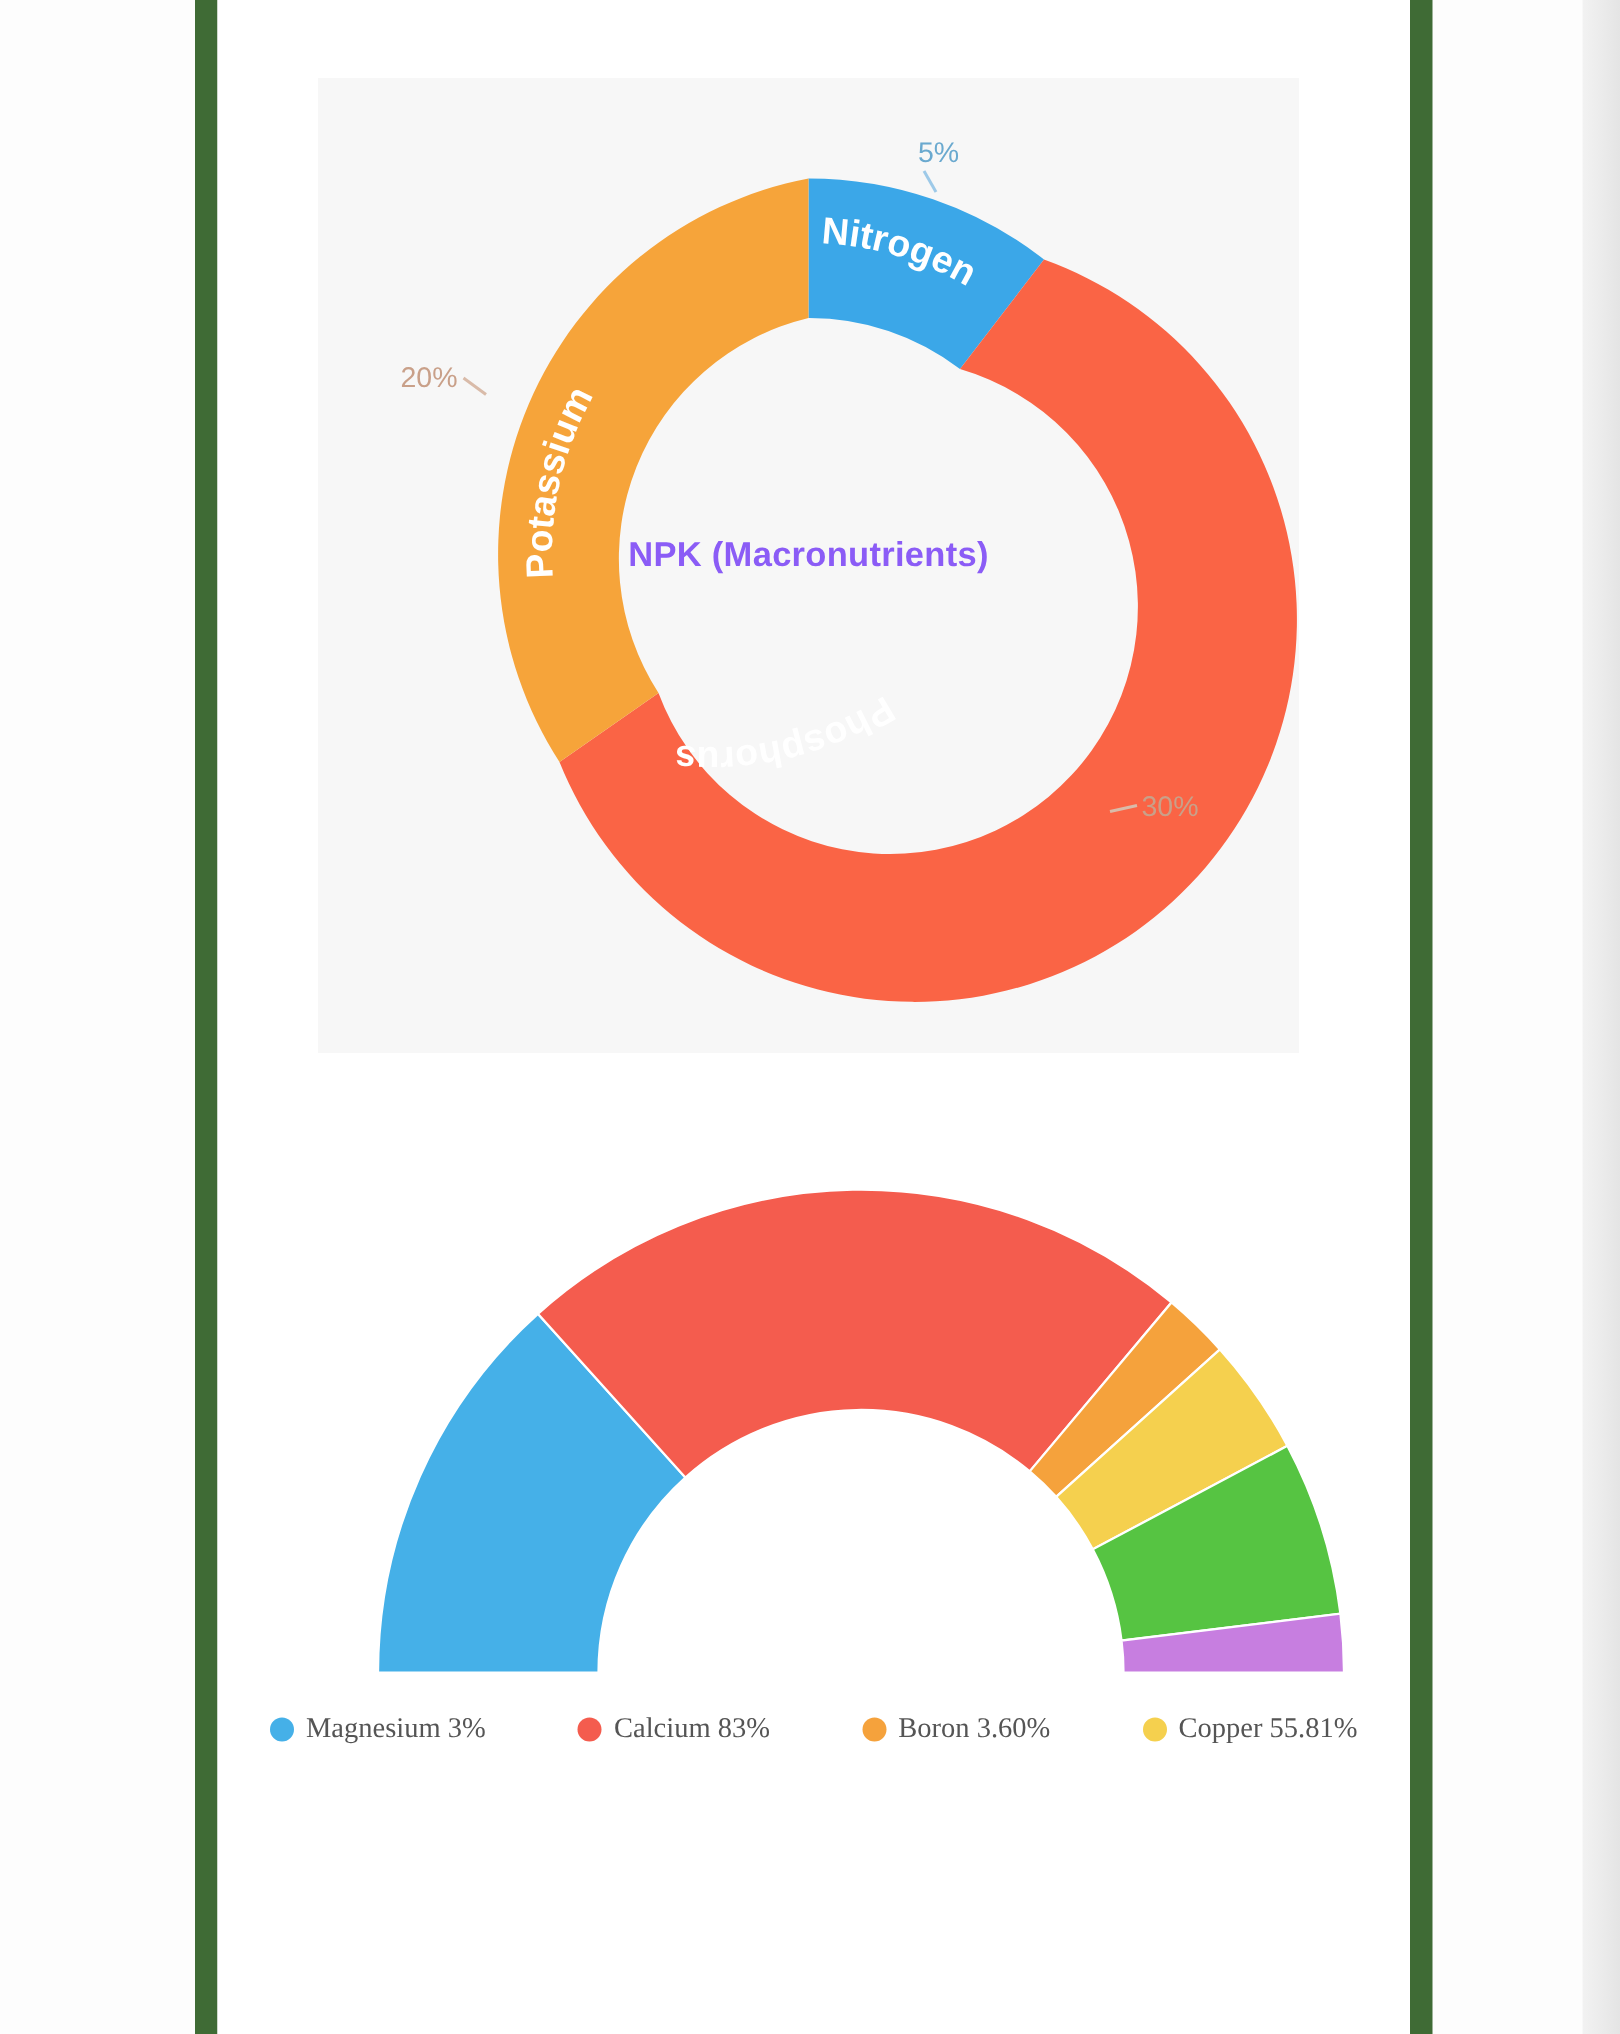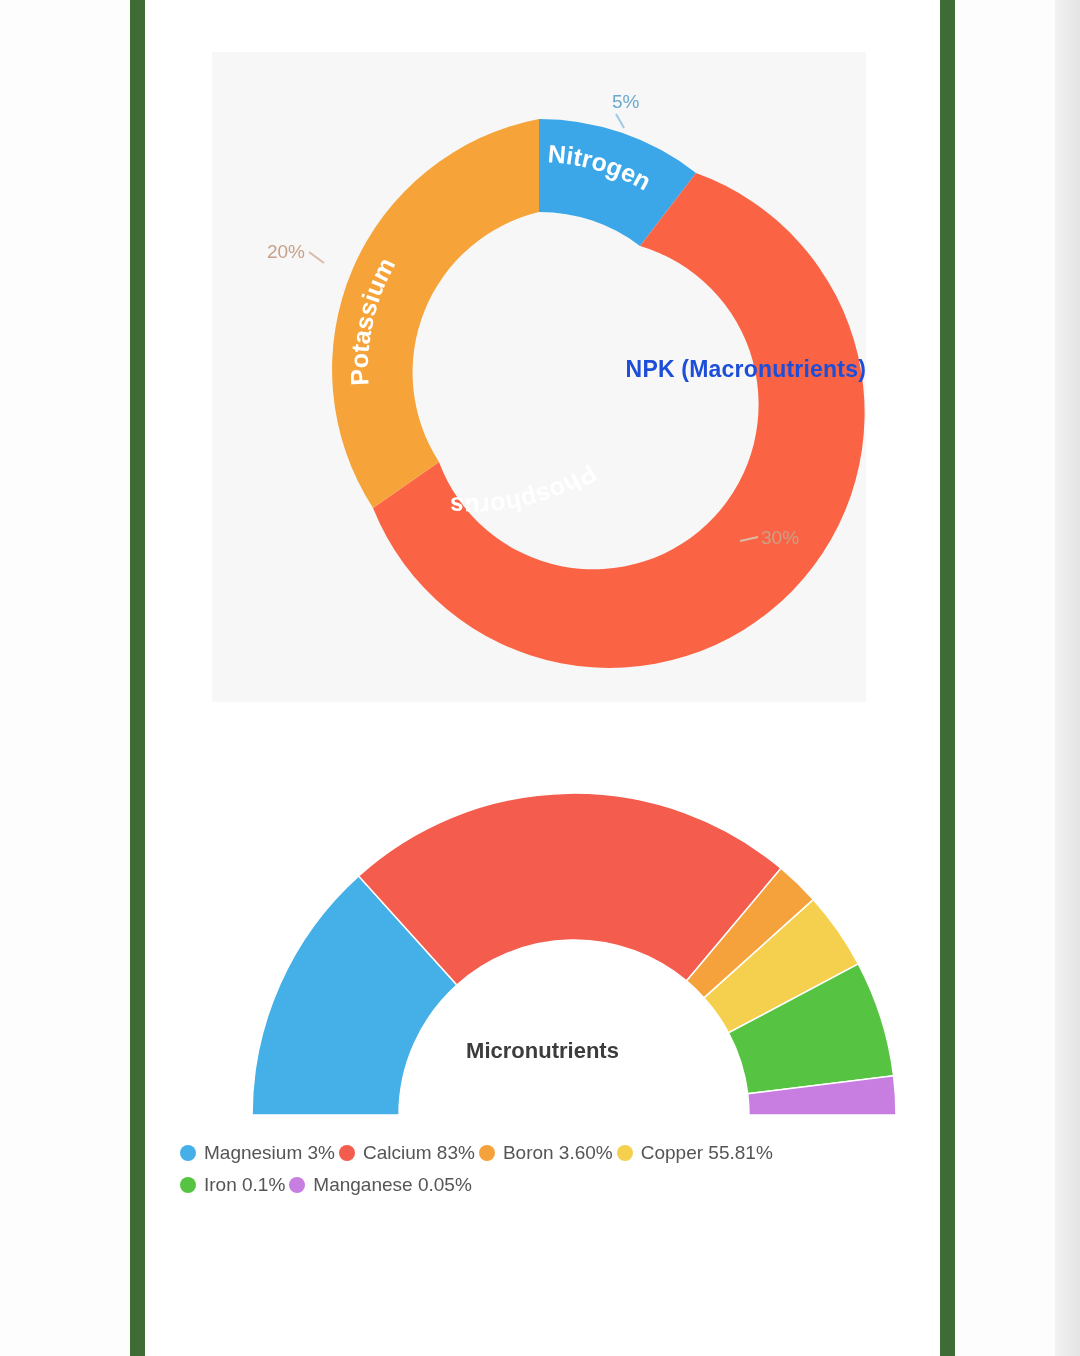--- a/index.html
+++ b/index.html
@@ -69,24 +69,24 @@
   }
   .donut-svg {
     position: absolute;
     left: 0; top: 0;
   }
   .donut-center-title {
     position: absolute;
     left: 0;
     top: 304px;
     width: 654px;
-    text-align: right;
+    text-align: center;
     font-size: 23px;
     font-weight: bold;
-    color: #1d4ed8;
+    color: #8b5cf6;
     letter-spacing: 0.2px;
   }
 
   
   .gauge-wrap {
     position: absolute;
     left: 35px;            
     top: 770px;
     width: 725px;
     height: 360px;
@@ -104,25 +104,26 @@
 
   
   .legend {
     position: absolute;
     left: 35px;
     top: 1142px;
     width: 725px;
   }
   .legend-row {
     display: flex;
-    justify-content: flex-start;
+    justify-content: space-between;
     align-items: center;
     flex-wrap: nowrap;
     gap: 4px;
     margin-bottom: 10px;
+    font-family: Liberation Serif, serif;
   }
   .legend-item {
     display: flex;
     align-items: center;
     gap: 8px;
     white-space: nowrap;
   }
   .legend-swatch {
     width: 16px; height: 16px;
     border-radius: 50%;
@@ -235,21 +236,20 @@
                    L 173.7 -21.3
                    A 175 175 0 0 0 154.5 -82.1 Z"></path>
 
           <path fill="#c77ee0" stroke="#ffffff" stroke-width="1.5" d="M 319.6 -39.2
                    A 322 322 0 0 1 322 0
                    L 175 0
                    A 175 175 0 0 0 173.7 -21.3 Z"></path>
         </g>
       </svg>
 
-      <div class="gauge-center-title">Micronutrients</div>
     </div>
 
     <div class="legend">
 
       <div class="legend-row">
         <div class="legend-item">
           <span class="legend-swatch" style="background:#45b0e8"></span>
           <span class="legend-label">Magnesium 3%</span>
         </div>
         <div class="legend-item">
@@ -259,27 +259,17 @@
         <div class="legend-item">
           <span class="legend-swatch" style="background:#f5a23c"></span>
           <span class="legend-label">Boron 3.60%</span>
         </div>
         <div class="legend-item">
           <span class="legend-swatch" style="background:#f5d04e"></span>
           <span class="legend-label">Copper 55.81%</span>
         </div>
       </div>
 
-      <div class="legend-row">
-        <div class="legend-item">
-          <span class="legend-swatch" style="background:#56c442"></span>
-          <span class="legend-label">Iron 0.1%</span>
-        </div>
-        <div class="legend-item">
-          <span class="legend-swatch" style="background:#c77ee0"></span>
-          <span class="legend-label">Manganese 0.05%</span>
-        </div>
-      </div>
 
     </div>
 
   </div>
 </div>
 
 </body></html>

